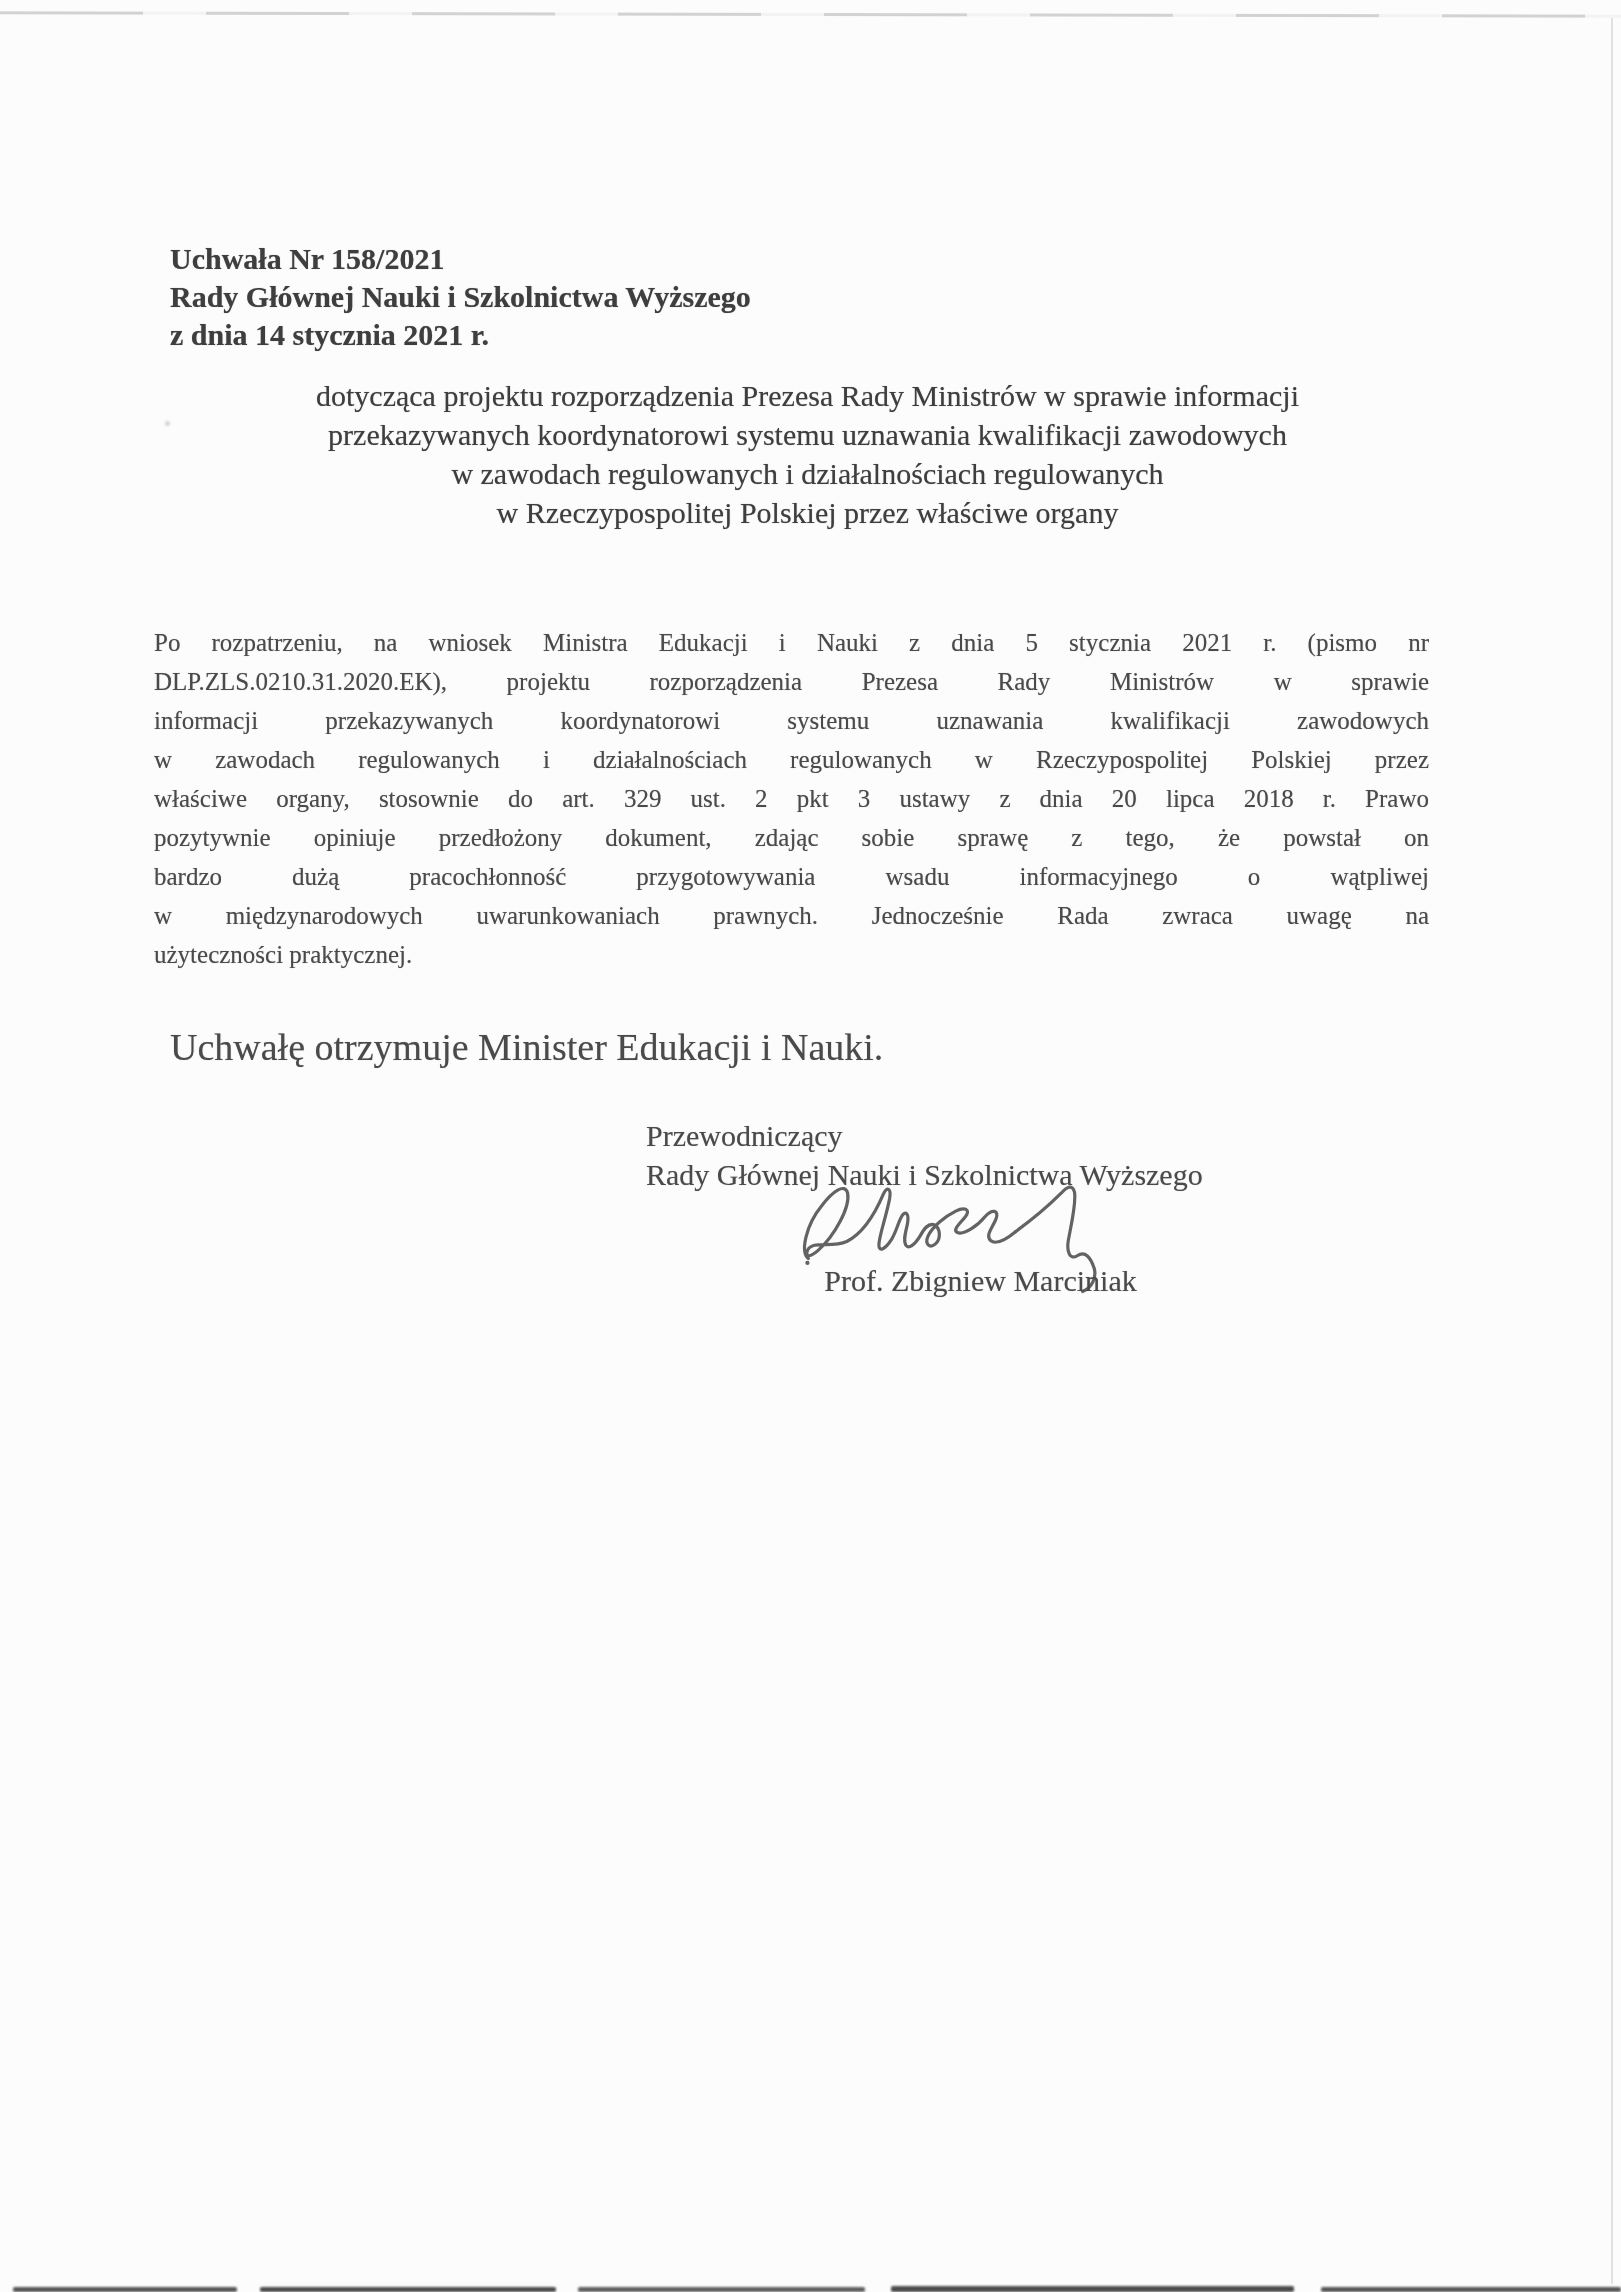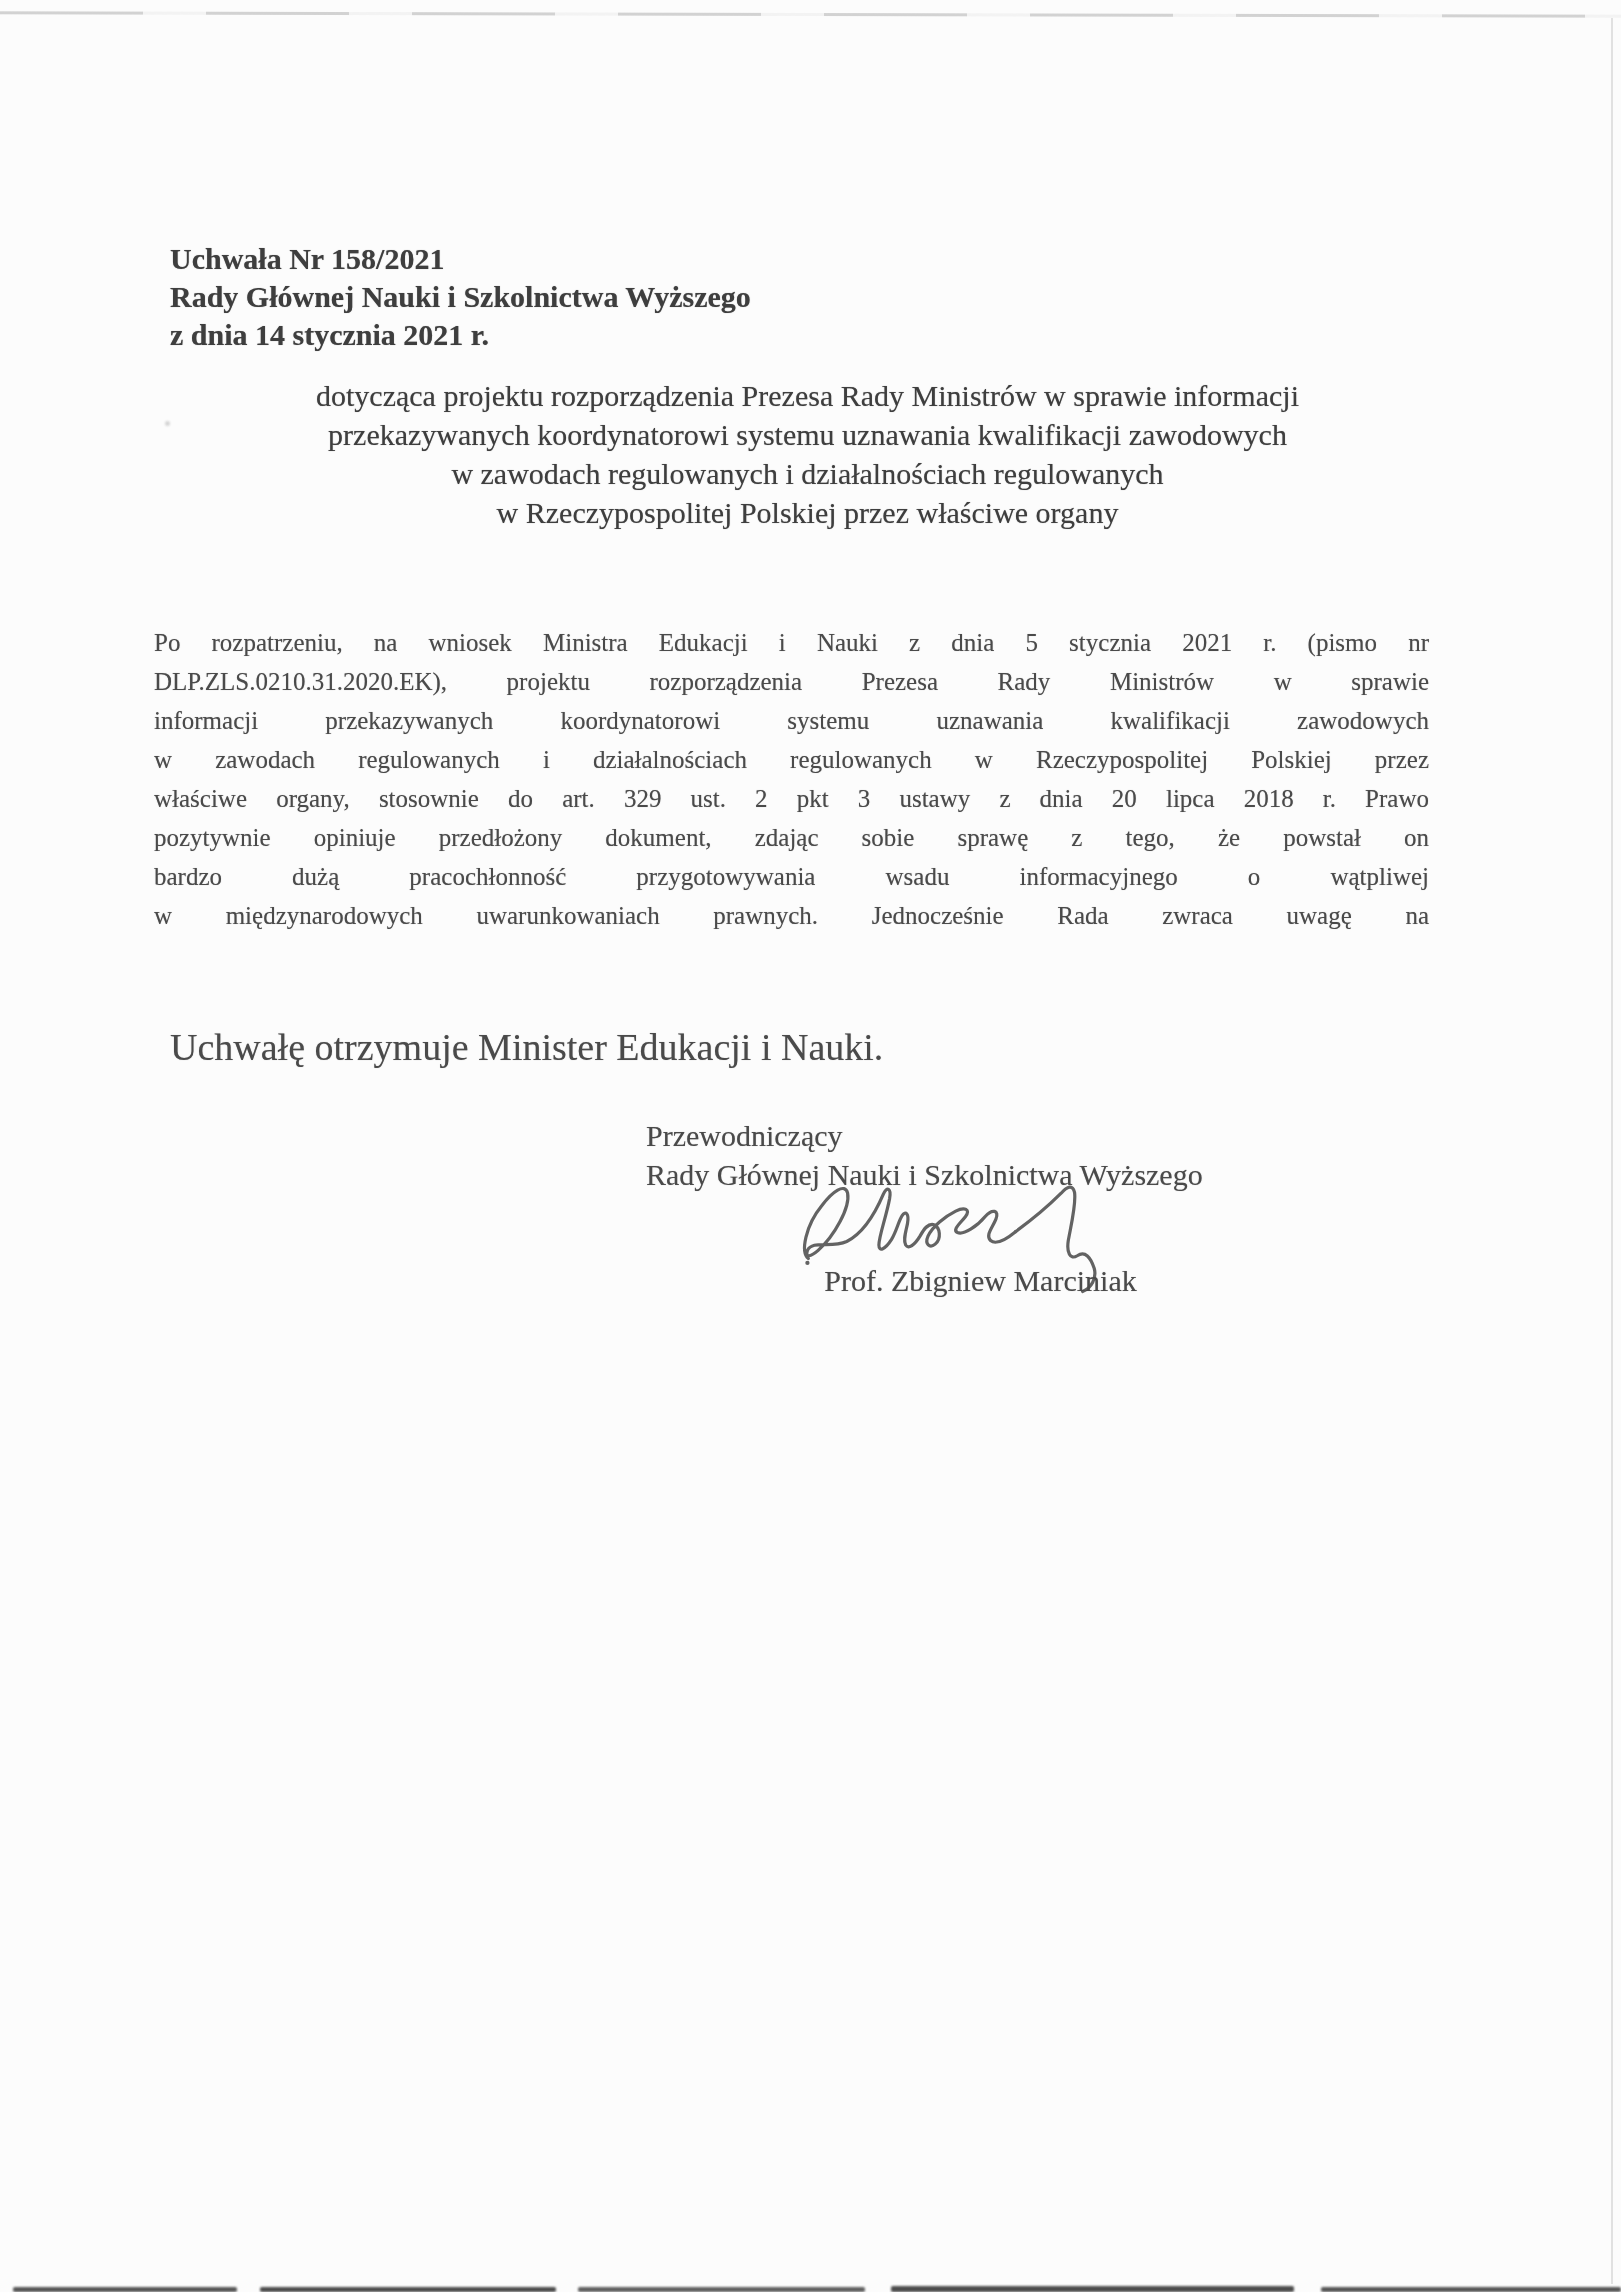--- a/index.html
+++ b/index.html
@@ -146,20 +146,21 @@
 
   <div class="block body-block">
     <div class="bline">Po rozpatrzeniu, na wniosek Ministra Edukacji i Nauki z dnia 5 stycznia 2021 r. (pismo nr</div>
     <div class="bline">DLP.ZLS.0210.31.2020.EK), projektu rozporządzenia Prezesa Rady Ministrów w sprawie</div>
     <div class="bline">informacji przekazywanych koordynatorowi systemu uznawania kwalifikacji zawodowych</div>
     <div class="bline">w zawodach regulowanych i działalnościach regulowanych w Rzeczypospolitej Polskiej przez</div>
     <div class="bline">właściwe organy, stosownie do art. 329 ust. 2 pkt 3 ustawy z dnia 20 lipca 2018 r. Prawo</div>
     <div class="bline">pozytywnie opiniuje przedłożony dokument, zdając sobie sprawę z tego, że powstał on</div>
     <div class="bline">bardzo dużą pracochłonność przygotowywania wsadu informacyjnego o wątpliwej</div>
     <div class="bline">w międzynarodowych uwarunkowaniach prawnych.  Jednocześnie Rada zwraca uwagę na</div>
+    <div class="bline last">użyteczności praktycznej.</div>
   </div>
 
   <div class="block distribution-block">Uchwałę otrzymuje Minister Edukacji i Nauki.</div>
 
   <div class="block signature-block">
     <div>Przewodniczący</div>
     <div>Rady Głównej Nauki i Szkolnictwa Wyższego</div>
   </div>
 
   <svg class="signature-svg" viewBox="0 0 400 150">

